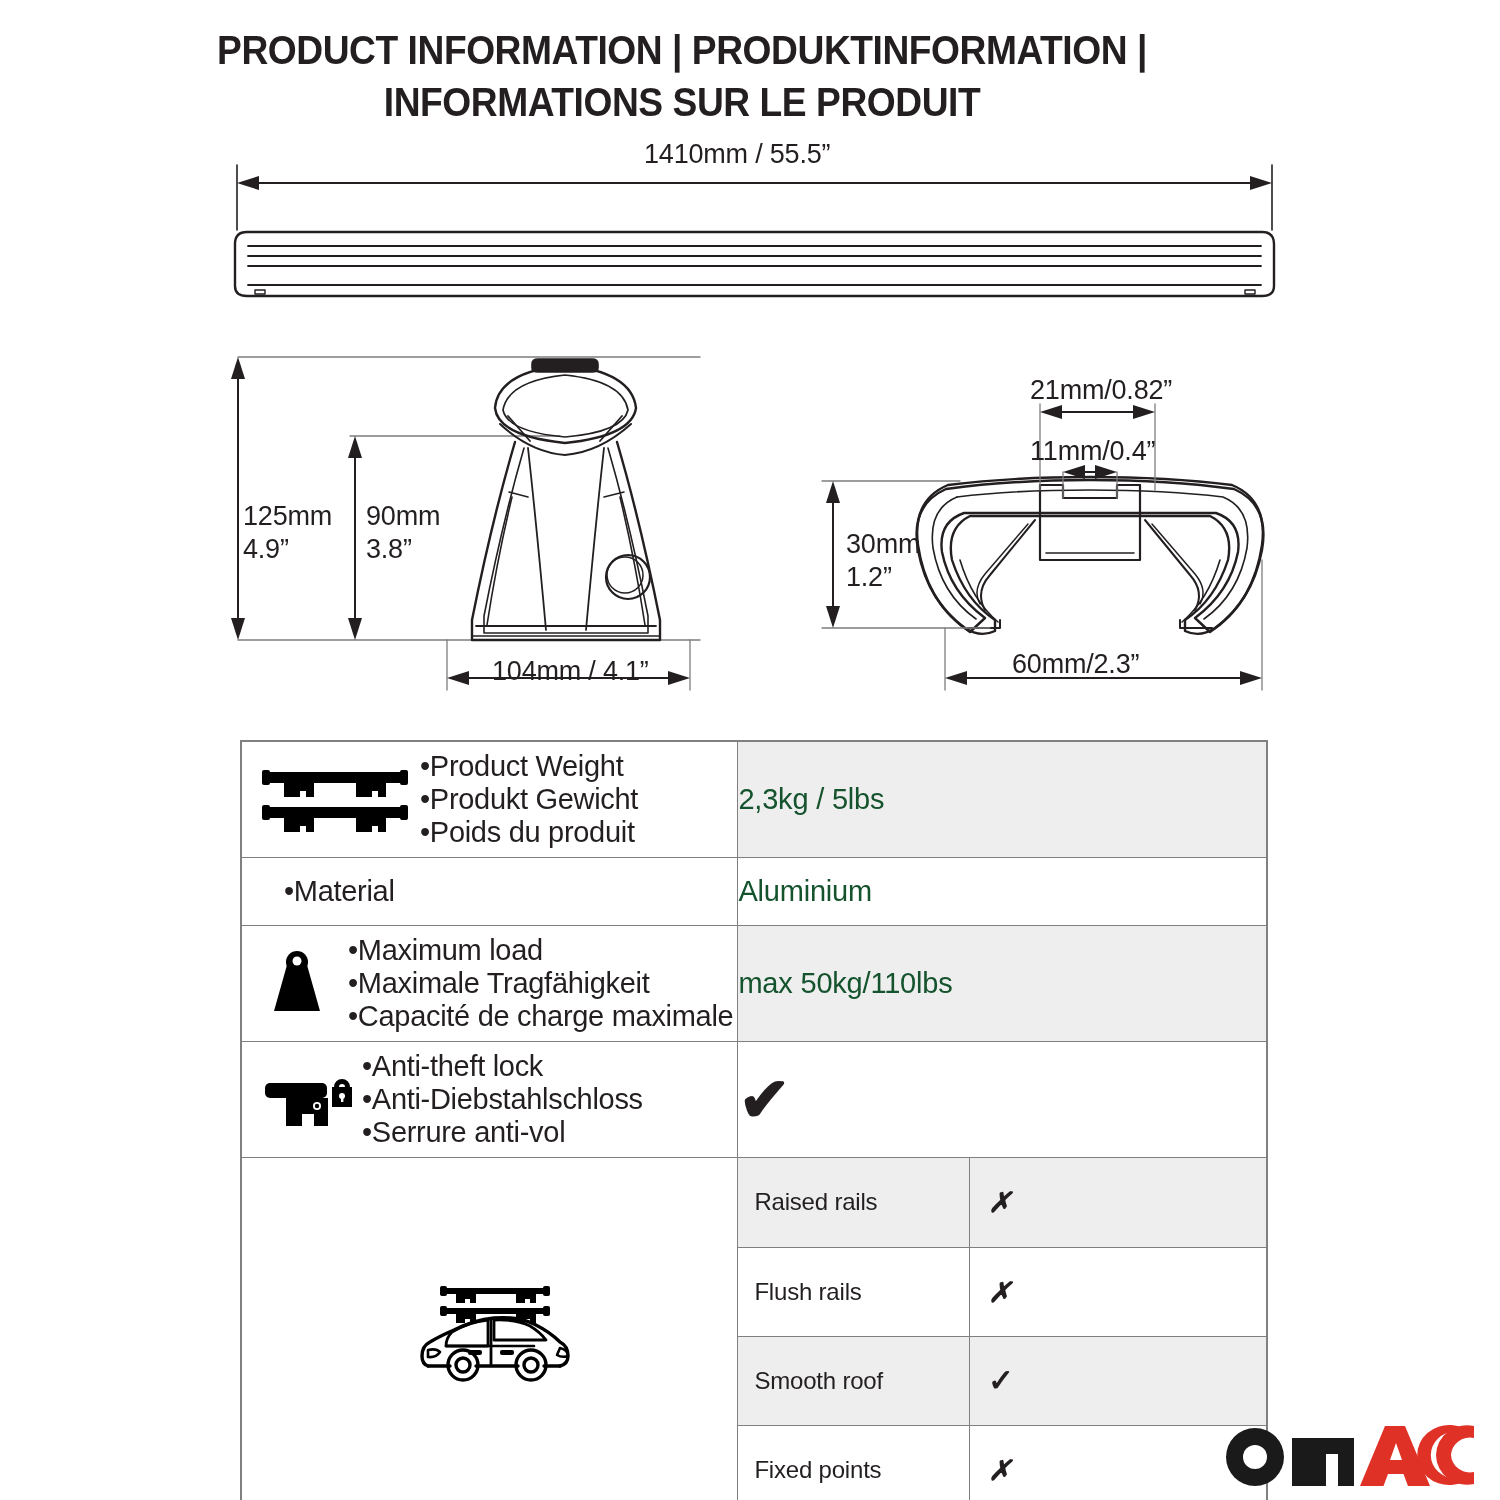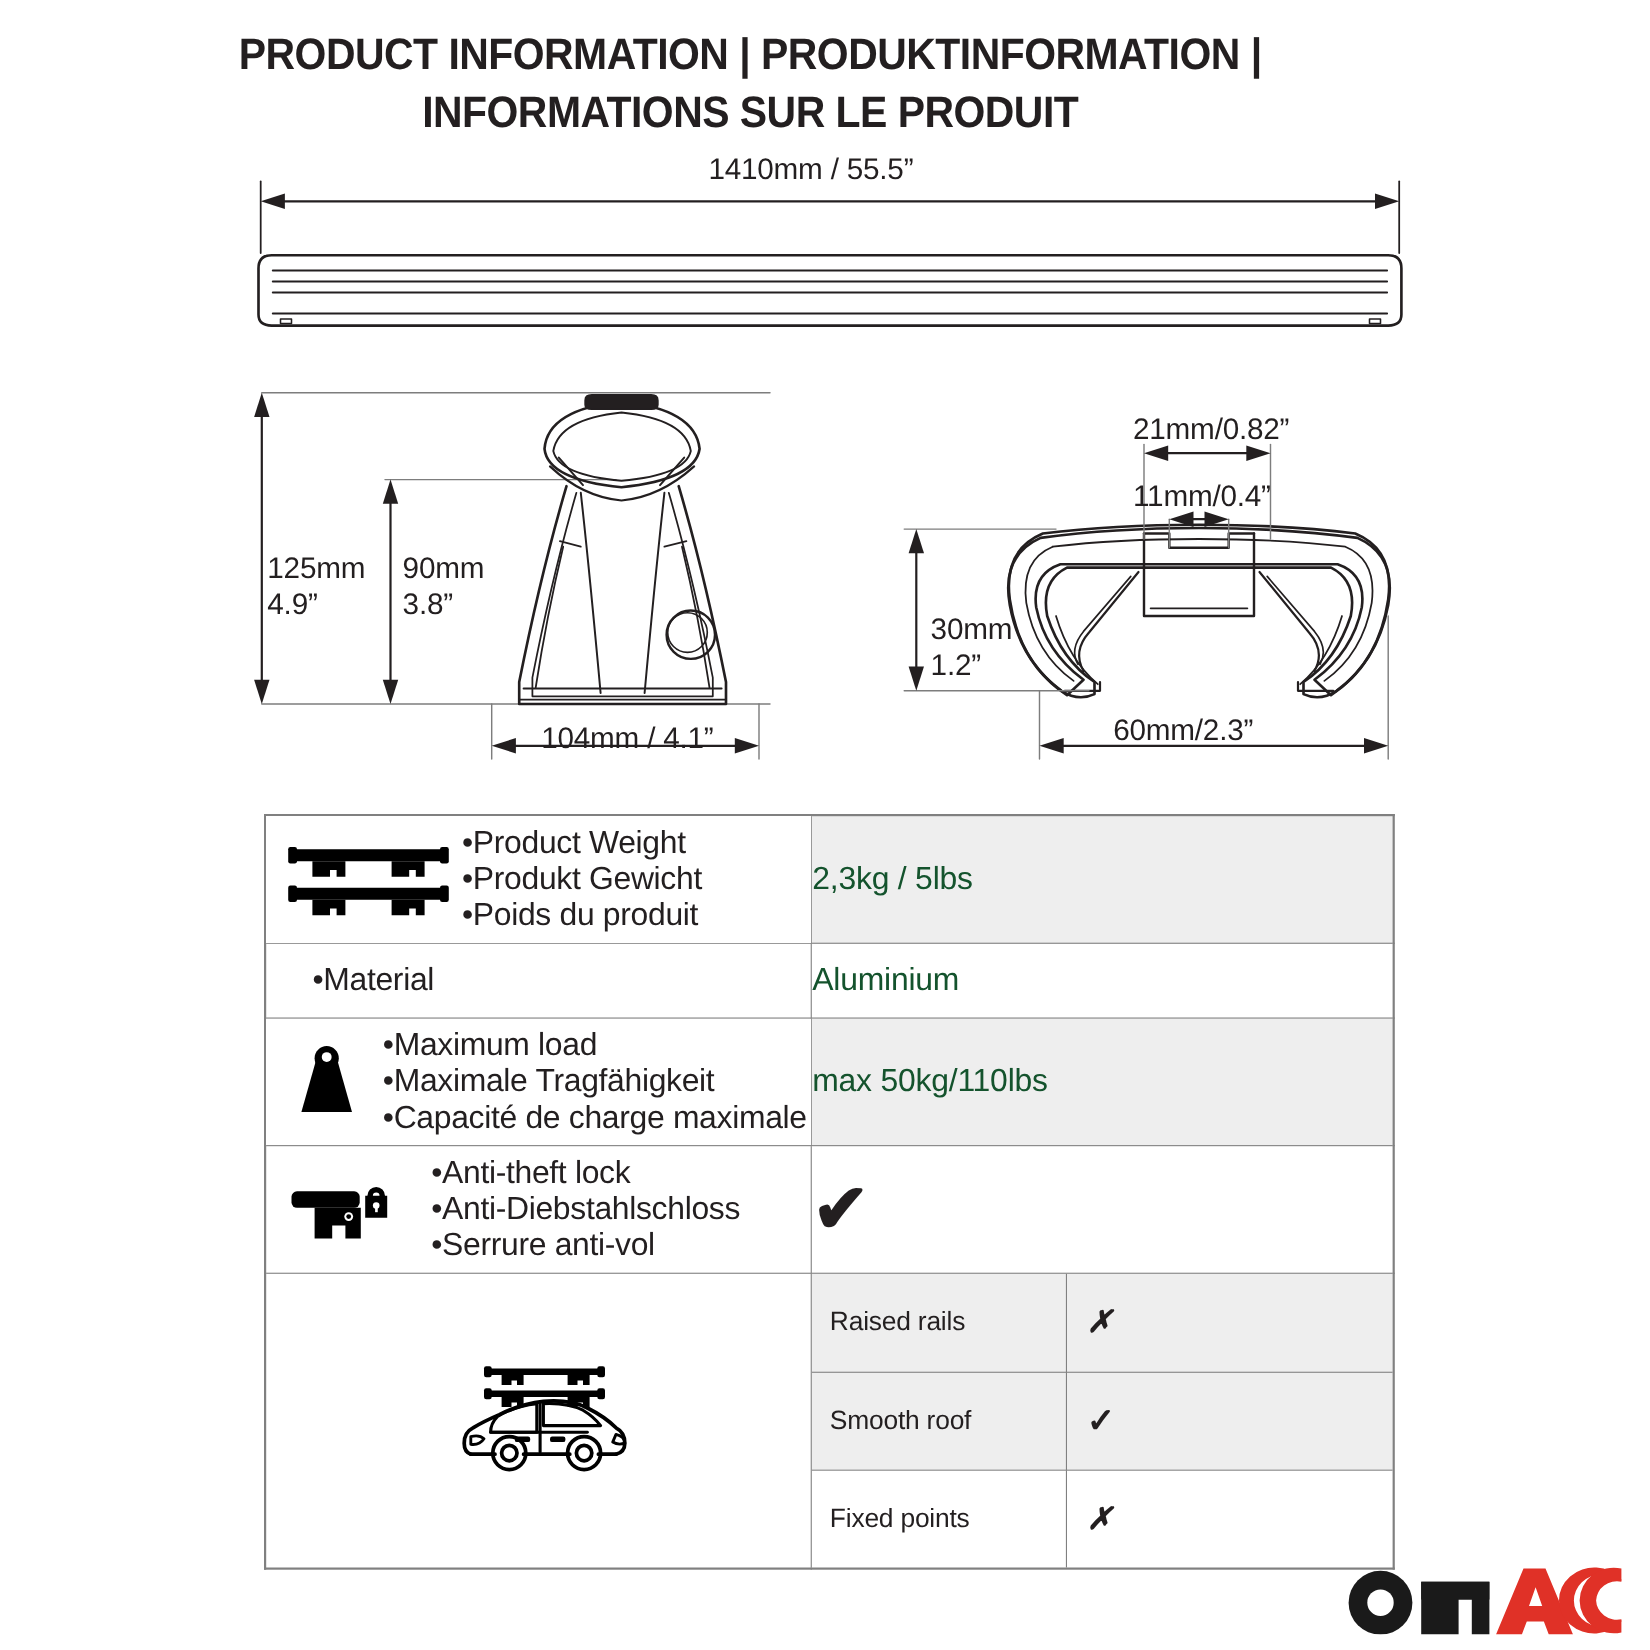--- a/index.html
+++ b/index.html
@@ -230,21 +230,21 @@
   </svg>
 
   <div class="dim" style="left:644px; top:138px;">1410mm / 55.5”</div>
   <div class="dim" style="left:243px; top:500px;">125mm
 4.9”</div>
   <div class="dim" style="left:366px; top:500px;">90mm
 3.8”</div>
   <div class="dim" style="left:492px; top:655px;">104mm / 4.1”</div>
   <div class="dim" style="left:1030px; top:374px;">21mm/0.82”</div>
   <div class="dim" style="left:1030px; top:435px;">11mm/0.4”</div>
-  <div class="dim" style="left:846px; top:528px;margin-top:28px;">30mm
+  <div class="dim" style="left:846px; top:528px;">30mm
 1.2”</div>
   <div class="dim" style="left:1012px; top:648px;">60mm/2.3”</div>
 
   <table class="spec-table">
     <tbody>
 
       <tr class="row-shaded">
         <td class="label-cell row-plain">
           <div class="label-inner">
             <span class="icon-box">
@@ -301,21 +301,21 @@
               <div>•Maximale Tragfähigkeit</div>
               <div>•Capacité de charge maximale</div>
             </span>
           </div>
         </td>
         <td class="value-cell" style="height:104px;">max 50kg/110lbs</td>
       </tr>
 
       <tr class="row-plain">
         <td class="label-cell">
-          <div class="label-inner" style="gap:36px;">
+          <div class="label-inner" style="gap:6px;">
             <span class="icon-box">
               <svg width="96" height="70" viewBox="0 0 96 70">
                 <g fill="#000">
                   <rect x="5" y="18" width="62" height="15" rx="5"></rect>
                   <path d="M26 33 h42 v28 h-14 v-12 h-12 v12 h-16 z"></path>
                   <circle cx="57" cy="41" r="4" fill="#fff"></circle>
                   <circle cx="57" cy="41" r="2.2" fill="#000"></circle>
                   <path d="M72 22 h20 v20 h-20 z"></path>
                   <path d="M74 22 a8 8 0 0 1 16 0 v5 h-5 v-5 a3 3 0 0 0 -6 0 v5 h-5 z"></path>
                   <circle cx="82" cy="31" r="3" fill="#fff"></circle>
@@ -376,20 +376,24 @@
             </div>
           </div>
         </td>
         <td style="padding:0; vertical-align:top;">
           <table class="subtable">
             <tbody>
               <tr class="row-shaded">
                 <td class="st-name">Raised rails</td>
                 <td class="st-mark"><span class="mark-cross">✗</span></td>
               </tr>
+              <tr class="row-plain">
+                <td class="st-name">Flush rails</td>
+                <td class="st-mark"><span class="mark-cross">✗</span></td>
+              </tr>
               <tr class="row-shaded">
                 <td class="st-name">Smooth roof</td>
                 <td class="st-mark"><span class="mark-check">✓</span></td>
               </tr>
               <tr class="row-plain">
                 <td class="st-name">Fixed points</td>
                 <td class="st-mark"><span class="mark-cross">✗</span></td>
               </tr>
             </tbody>
           </table>

